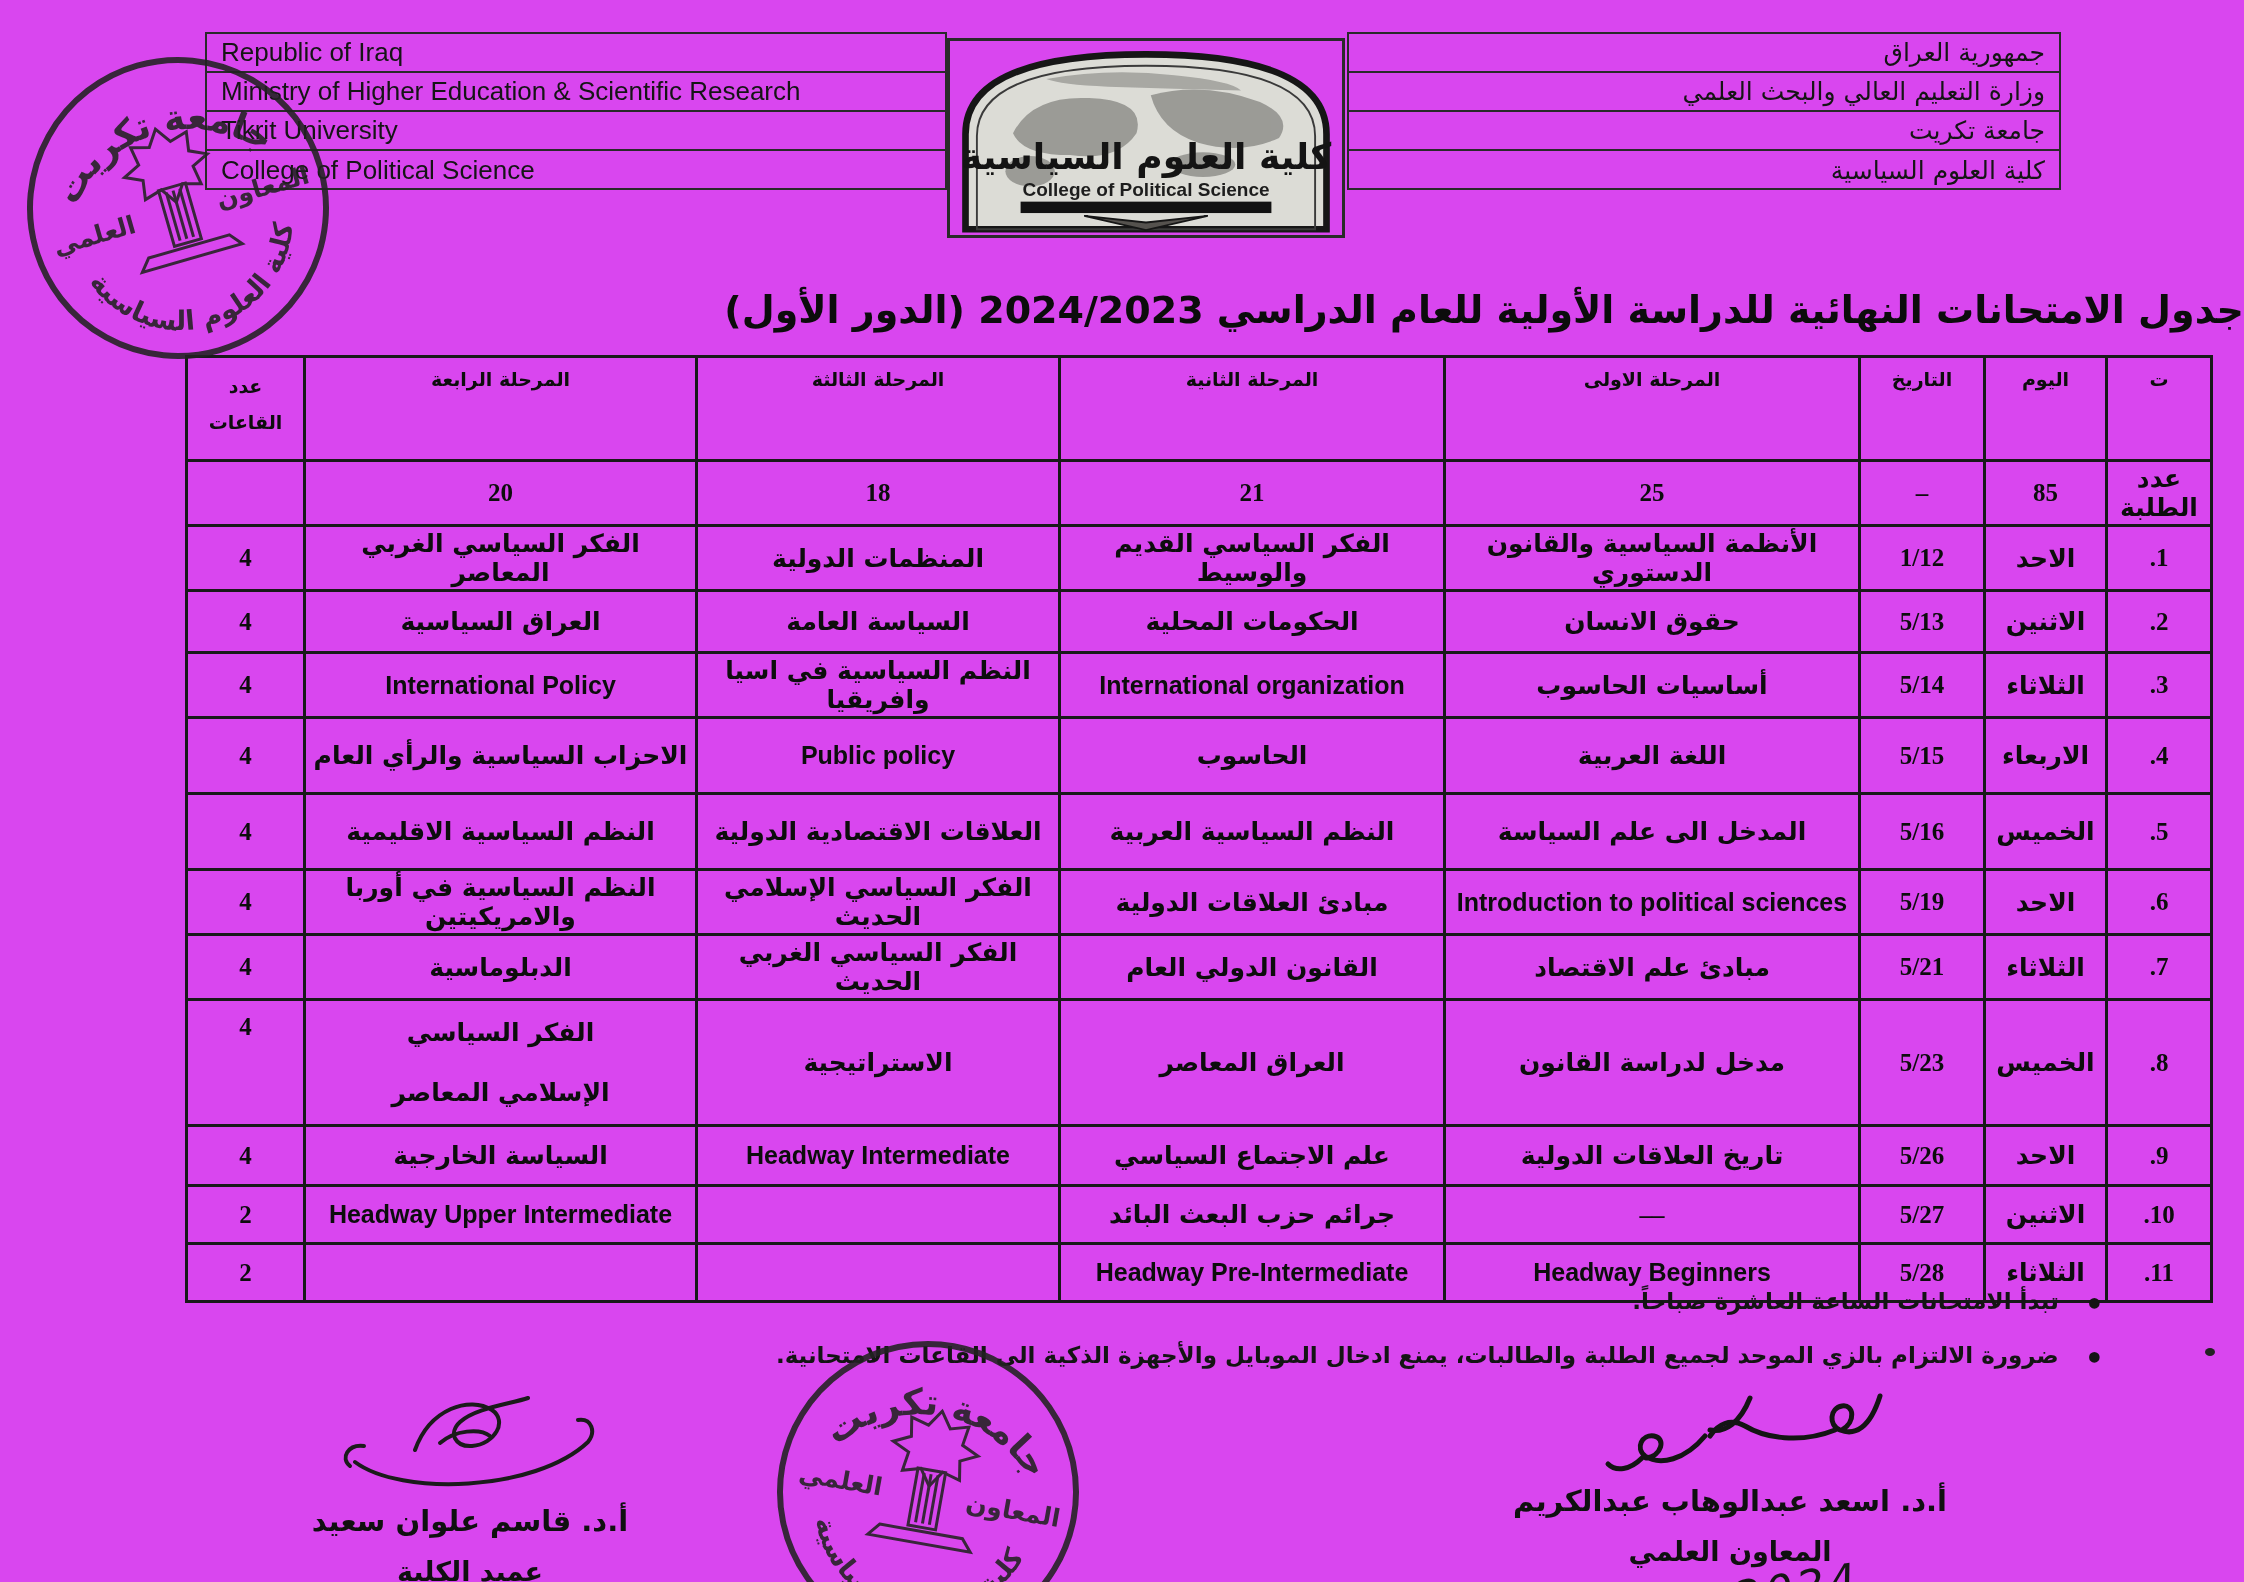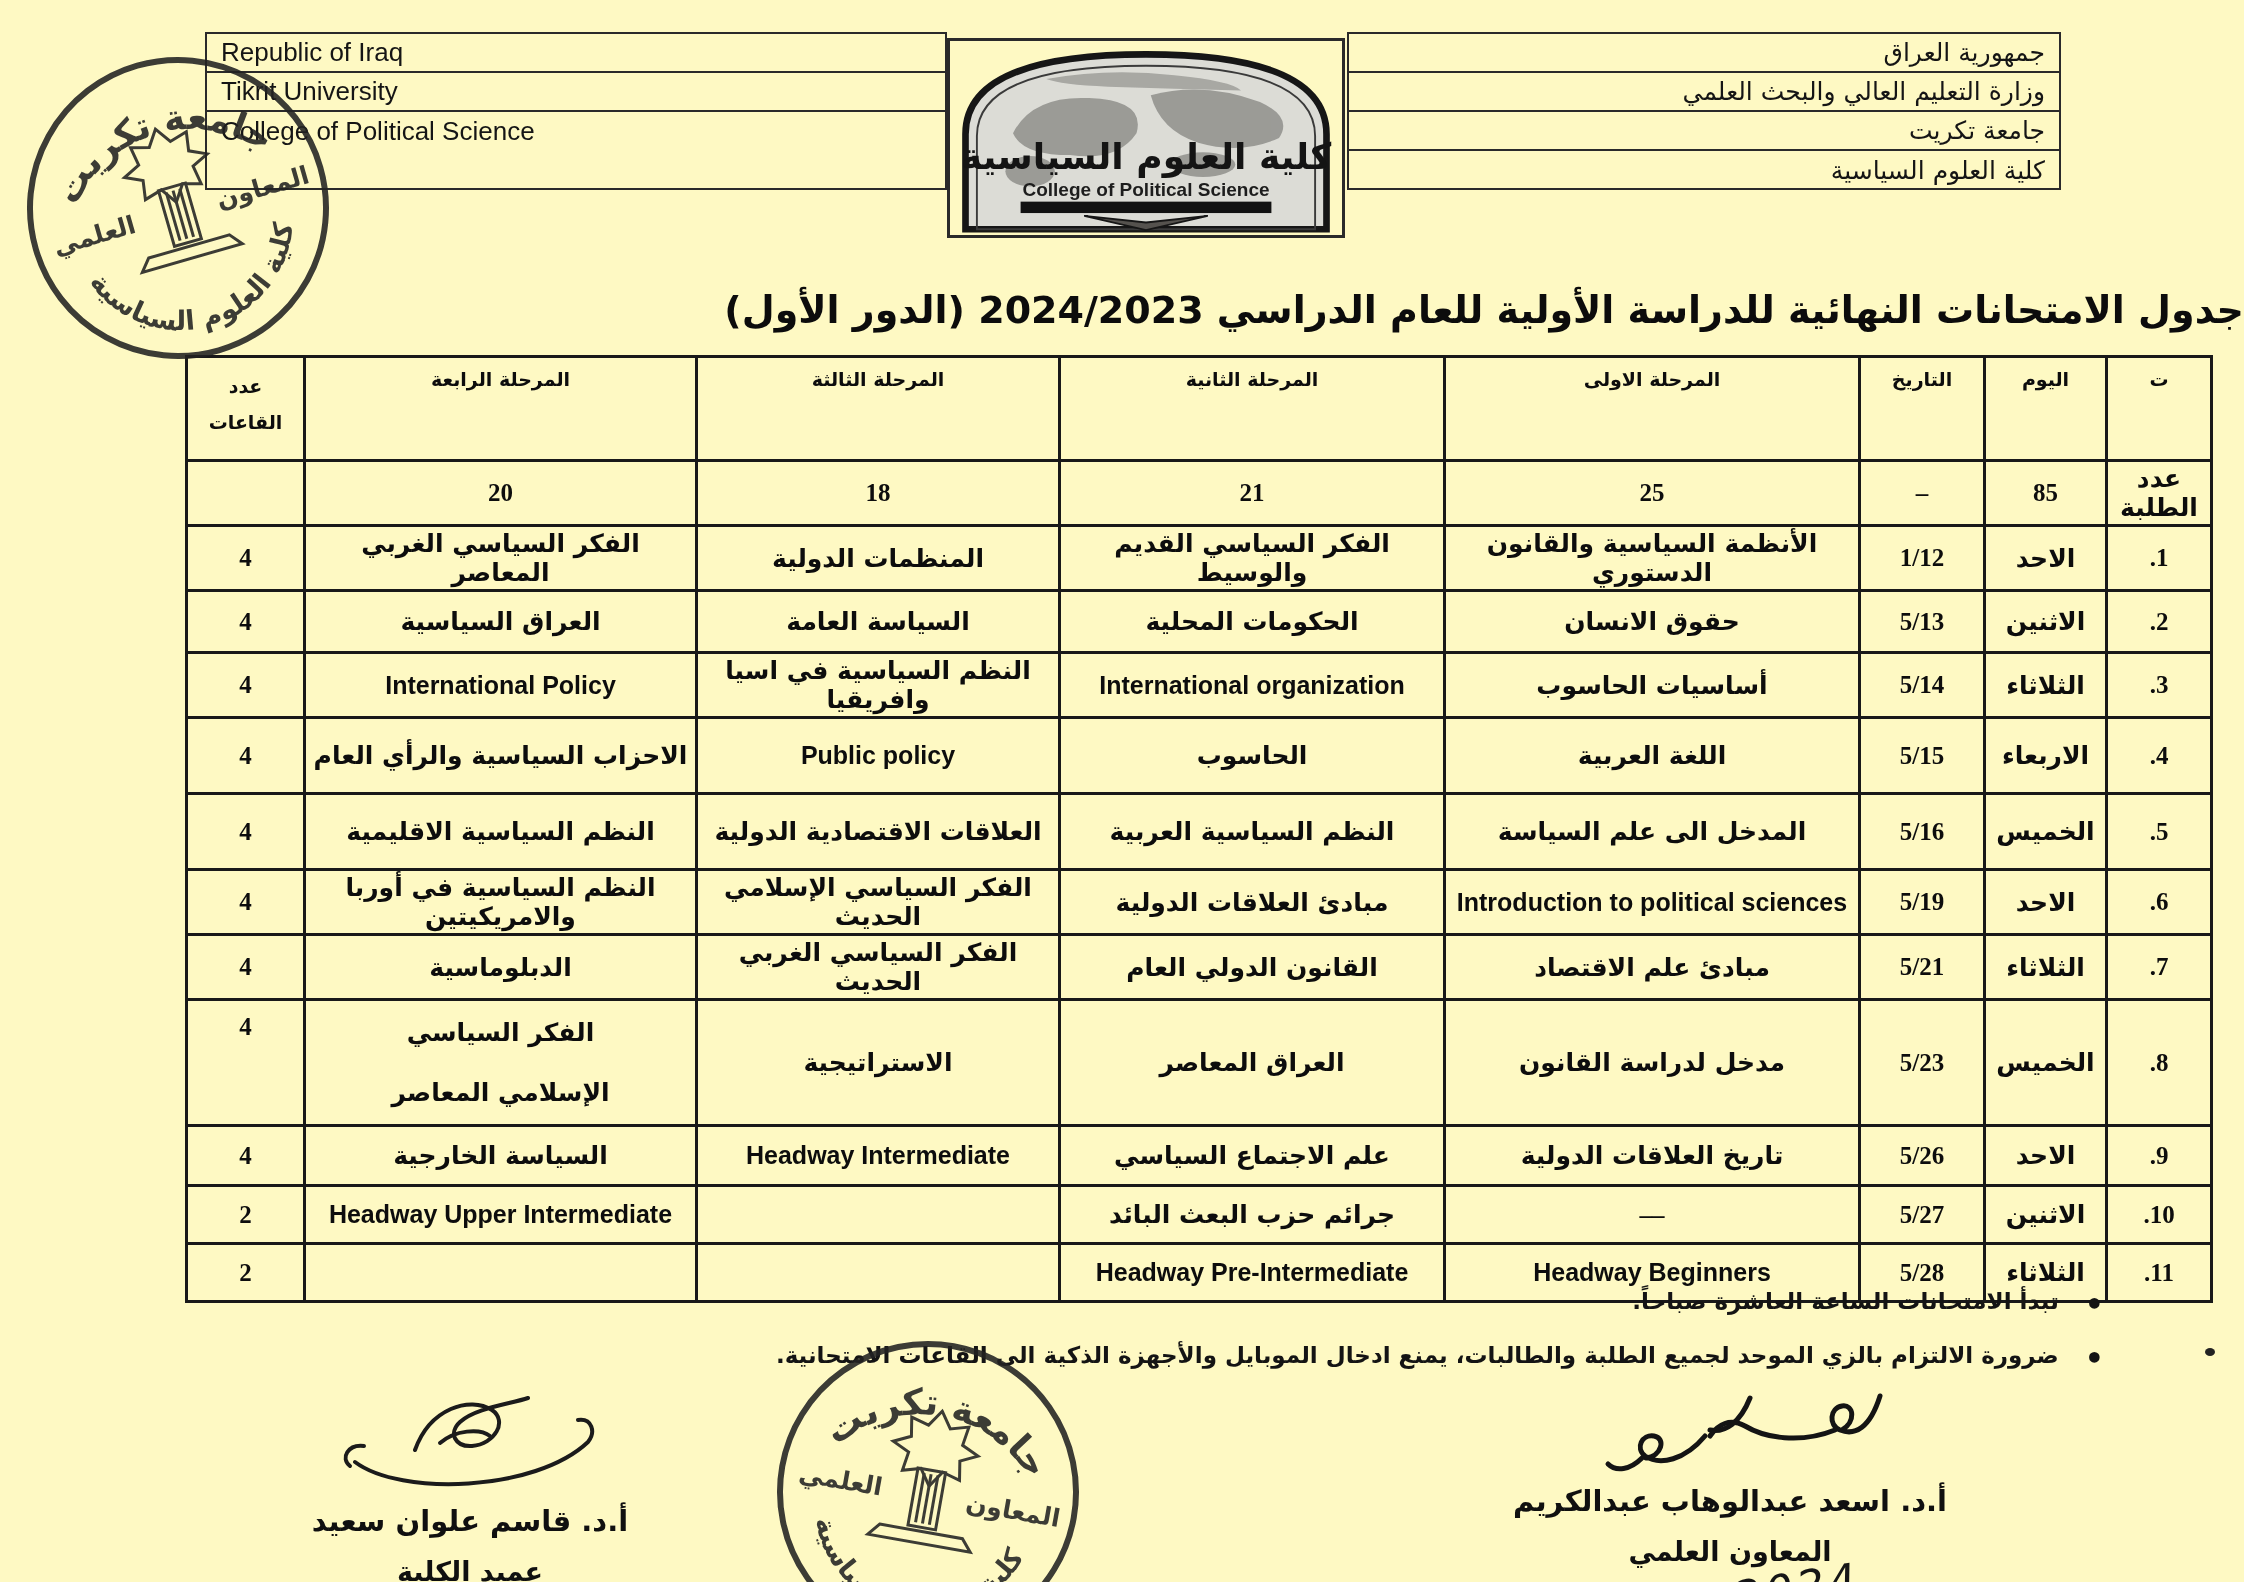--- a/index.html
+++ b/index.html
@@ -1,19 +1,19 @@
 <!DOCTYPE html>
 <html lang="ar"><head>
 <meta charset="utf-8">
 <style>
   * { margin:0; padding:0; box-sizing:border-box; }
   html,body { background:#e9e9e6; }
   .page {
     position:relative; width:2244px; height:1582px;
-    background:#fef9c3; overflow:hidden;
+    background:#d946ef; overflow:hidden;
     font-family:"DejaVu Sans", sans-serif; color:#111;
   }
 
   
   .hdr-box { position:absolute; border:2px solid #2a2a2a; background:transparent; }
   .hdr-left  { left:205px;  top:32px; width:742px; height:158px; font-family:"Liberation Sans", sans-serif; }
   .hdr-right { left:1347px; top:32px; width:714px; height:158px; direction:rtl; }
   .hdr-row { height:39px; border-bottom:2px solid #2a2a2a; display:flex; align-items:center;
              padding:0 14px; font-size:26px; color:#151515; white-space:nowrap; }
   .hdr-row:last-child { border-bottom:none; }
@@ -68,20 +68,21 @@
 
   .ink-dot { position:absolute; background:#222; border-radius:50%; }
 </style>
 </head>
 <body>
 
 <div class="page">
 
   <div class="hdr-box hdr-left">
     <div class="hdr-row">Republic of Iraq</div>
+    <div class="hdr-row">Ministry of Higher Education &amp; Scientific Research</div>
     <div class="hdr-row">Tikrit University</div>
     <div class="hdr-row">College of Political Science</div>
   </div>
 
   <div class="logo-box">
     <svg width="380" height="190" viewBox="0 0 400 200">
       <path d="M10,196 L10,96 Q10,12 200,12 Q390,12 390,96 L390,196 Z" fill="#dcdcd6" stroke="#161616" stroke-width="7"></path>
       <path d="M22,196 L22,98 Q22,24 200,24 Q378,24 378,98 L378,196 Z" fill="none" stroke="#3a3a3a" stroke-width="2"></path>
       <g fill="#949490" stroke="none" opacity="0.9">
         <path d="M60,95 Q80,55 140,58 Q200,60 190,95 Q170,125 120,118 Q70,118 60,95 Z"></path>

